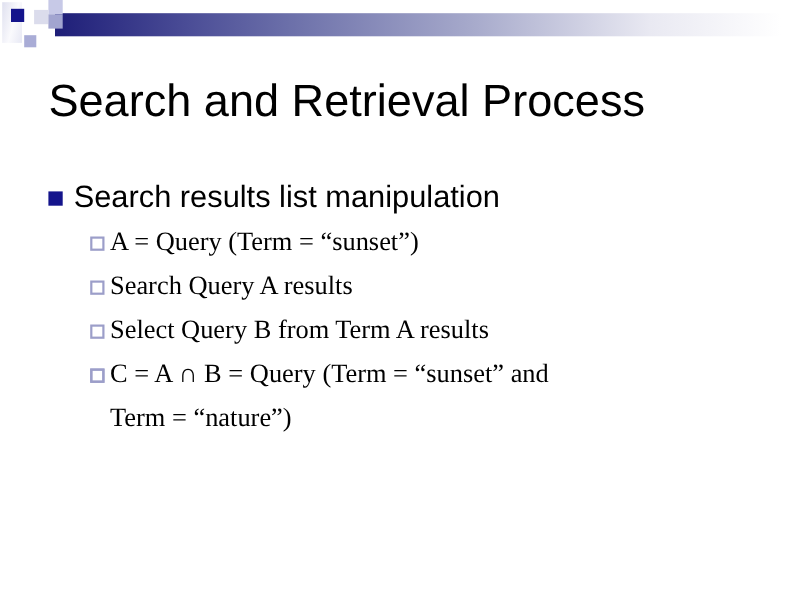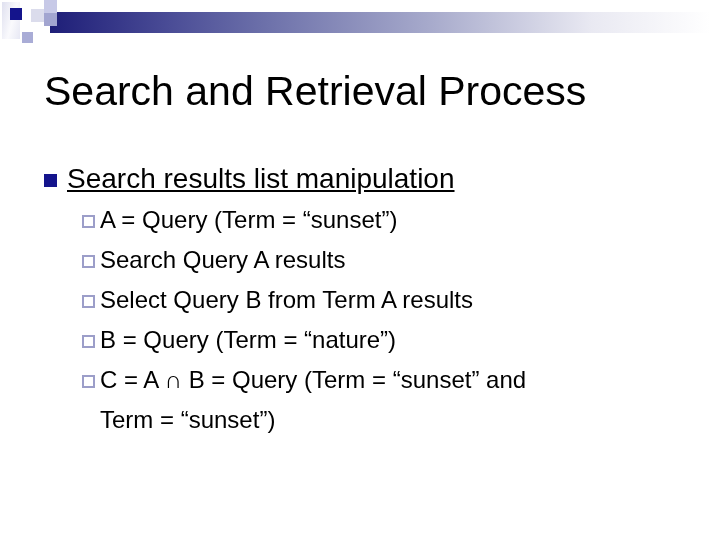--- a/index.html
+++ b/index.html
@@ -59,28 +59,28 @@
     left: 44px; top: 174px;
     width: 13px; height: 13px;
     background: var(--bullet-navy, #14148C);
   }
   .bullet1-text {
     position: absolute;
     left: 67px; top: 164px;
     font-size: 28px;
     line-height: 30px;
     white-space: nowrap;
-    text-decoration: underline;
   }
 
   
   .sublist {
     position: absolute;
     left: 82px; top: 200px;
     width: 560px;
+    font-family: Liberation Serif, serif;
   }
   .subitem {
     position: relative;
     padding-left: 18px;
     font-size: 24px;
     line-height: 40px;
   }
   .subitem .hollow-square {
     position: absolute;
     left: 0; top: 15px;
@@ -116,22 +116,21 @@
     <div class="subitem">
       <span class="hollow-square"></span>
       <span>Search Query A results</span>
     </div>
     <div class="subitem">
       <span class="hollow-square"></span>
       <span>Select Query B from Term A results</span>
     </div>
     <div class="subitem">
       <span class="hollow-square"></span>
-      <span>B = Query (Term = “nature”)</span>
     </div>
     <div class="subitem">
       <span class="hollow-square"></span>
       <span>C = A ∩ B = Query (Term = “sunset” and</span><br>
-      <span>Term = “sunset”)</span>
+      <span>Term = “nature”)</span>
     </div>
   </div>
 
 </div>
 
 </body></html>

